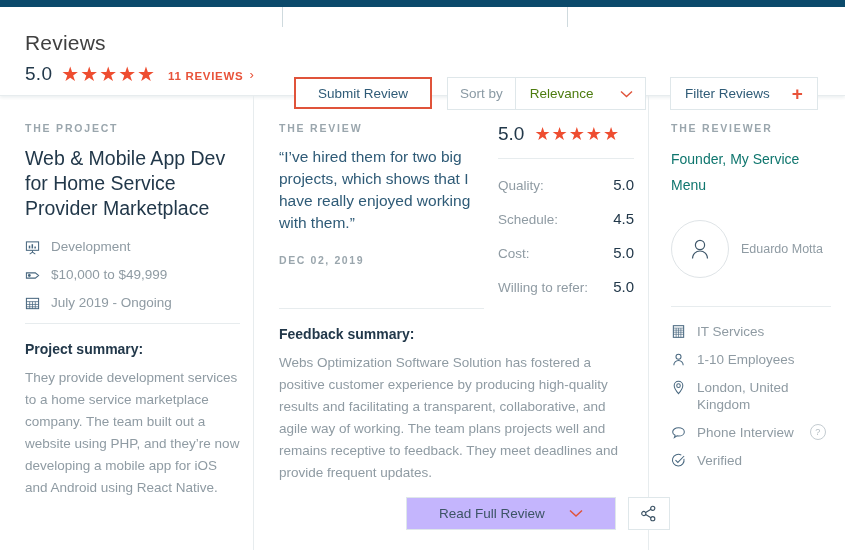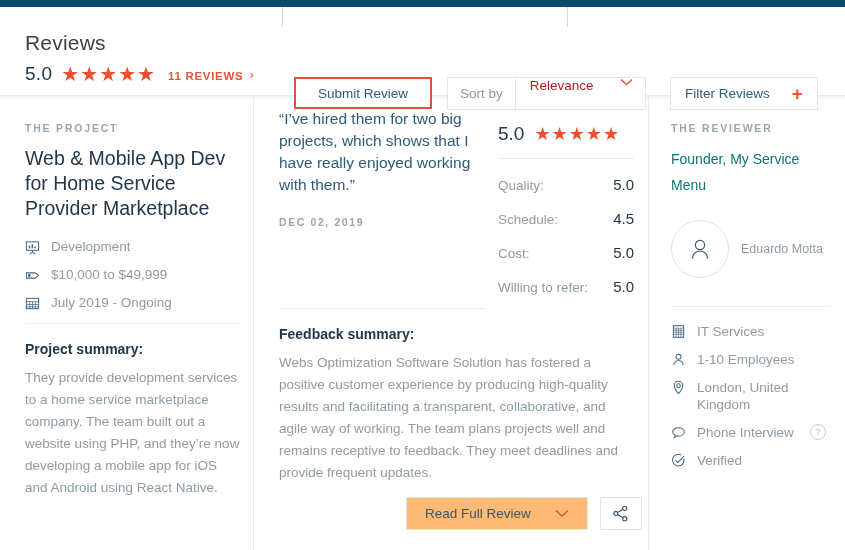--- a/index.html
+++ b/index.html
@@ -57,22 +57,22 @@
   }
   .sortwrap{
     position:absolute;left:447px;top:50px;height:33px;display:flex;
     border:1px solid #dfe7ea;box-sizing:border-box;background:#fff;
   }
   .sort-label{
     display:flex;align-items:center;padding:0 12px;
     color:#8a9aa4;font-size:13.5px;border-right:1px solid #dfe7ea;
   }
   .sort-val{
-    display:flex;align-items:flex-start;gap:26px;padding:0 12px 0 14px;
-    color:#b91c1c;font-size:13.5px;cursor:pointer;
+    display:flex;align-items:center;gap:26px;padding:0 12px 0 14px;
+    color:#4d7c0f;font-size:13.5px;cursor:pointer;
   }
   .caret{color:#e0533a;font-size:11px;}
   .filterwrap{
     position:absolute;left:670px;top:50px;height:33px;
     border:1px solid #dfe7ea;box-sizing:border-box;background:#fff;
     display:flex;align-items:center;gap:22px;padding:0 14px;cursor:pointer;
   }
   .filterwrap .lbl{color:#2f5b77;font-size:13.5px;}
   .plus{color:#e8533a;font-size:19px;line-height:1;font-weight:700;}
 
@@ -118,22 +118,22 @@
   .score-row .k{color:#8f9ba3;font-size:13.5px;}
   .score-row .v{color:#22384a;font-size:15px;}
 
   .fb{position:absolute;left:279px;top:212px;width:355px;}
   .fb-rule{height:1px;background:#e7ecee;width:205px;}
   .fb-h{margin-top:17px;font-size:14px;font-weight:700;color:#22384a;}
   .fb-b{margin-top:10px;font-size:13.5px;line-height:22px;color:#8f9ba3;}
 
   .actions{position:absolute;left:406px;top:401px;display:flex;gap:12px;}
   .btn-read{
-    height:33px;border:1px solid #dfe7ea;background:#fdba74;box-sizing:border-box;
-    display:flex;align-items:center;gap:24px;padding:0 18px;cursor:pointer;
+    height:33px;border:1px solid #dfe7ea;background:#c4b5fd;box-sizing:border-box;
+    display:flex;align-items:center;gap:24px;padding:0 32px;cursor:pointer;
     color:#3d5466;font-size:13.5px;
   }
   .btn-share{
     width:42px;height:33px;border:1px solid #dfe7ea;background:#fff;box-sizing:border-box;
     display:flex;align-items:center;justify-content:center;cursor:pointer;
   }
 
   
   .colR{position:absolute;left:671px;top:0;width:160px;}
   .colR .eyebrow{margin-top:26px;}
@@ -245,20 +245,21 @@
           <span class="txt">July 2019 - Ongoing</span>
         </div>
       </div>
 
       <div class="hrule"></div>
       <div class="sum-h">Project summary:</div>
       <div class="sum-b">They provide development services to a home service marketplace company. The team built out a website using PHP, and they’re now developing a mobile app for iOS and Android using React Native.</div>
     </div>
 
     <div class="colM">
+      <div class="eyebrow">THE REVIEW</div>
       <div class="quote">“I’ve hired them for two big projects, which shows that I have really enjoyed working with them.”</div>
       <div class="qdate">DEC 02, 2019</div>
     </div>
 
     <div class="scorebox">
       <div class="score-top">
         <span class="n">5.0</span>
         <span class="stars">
           <span>★</span>
           <span>★</span>

